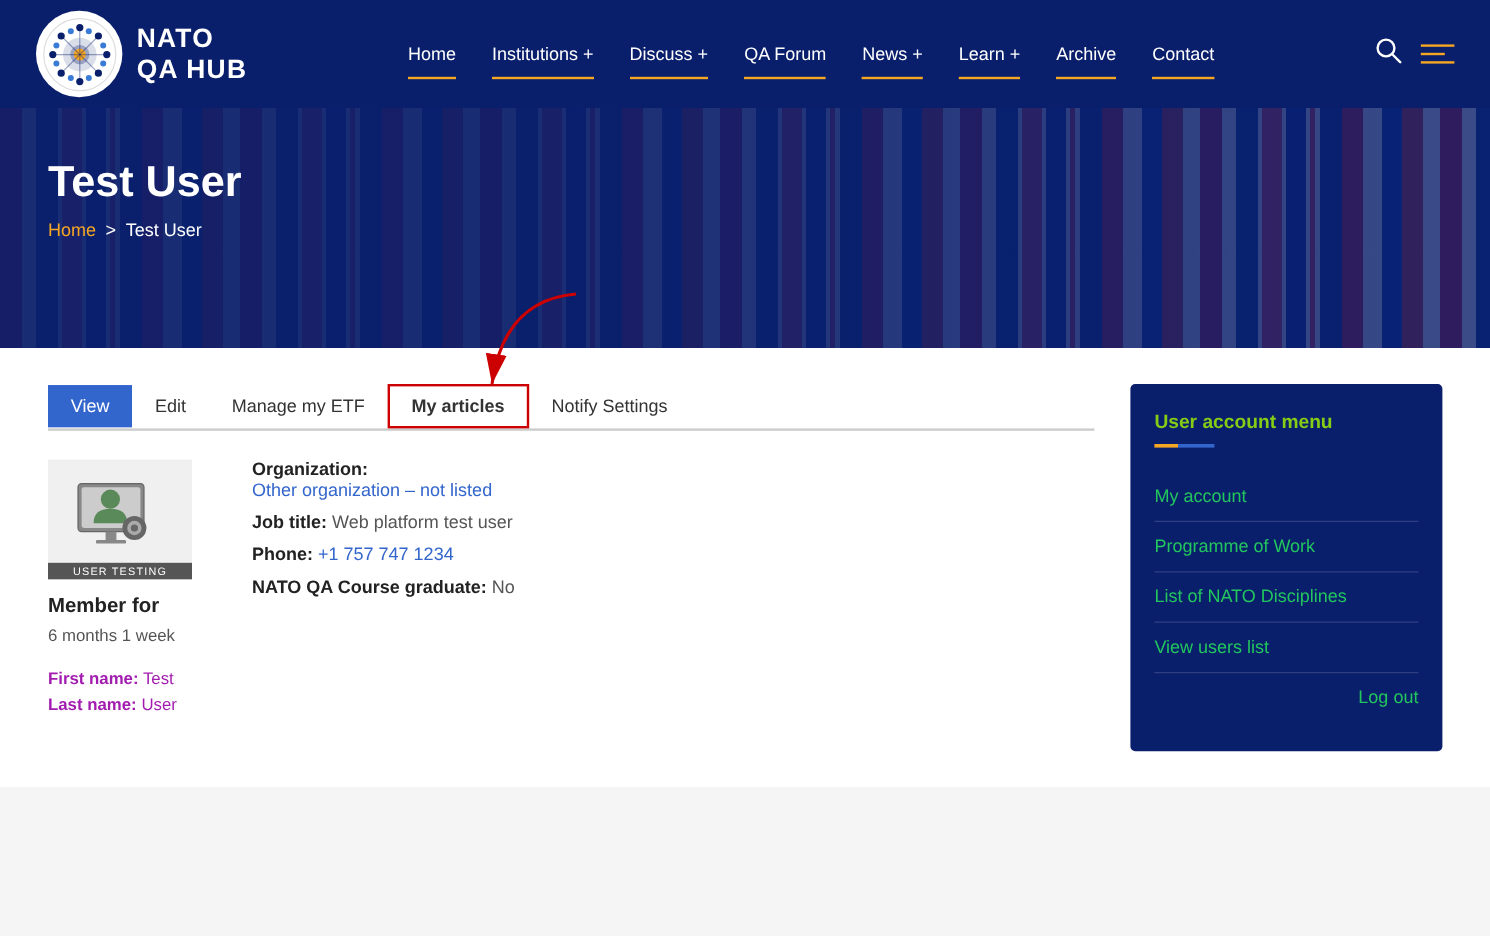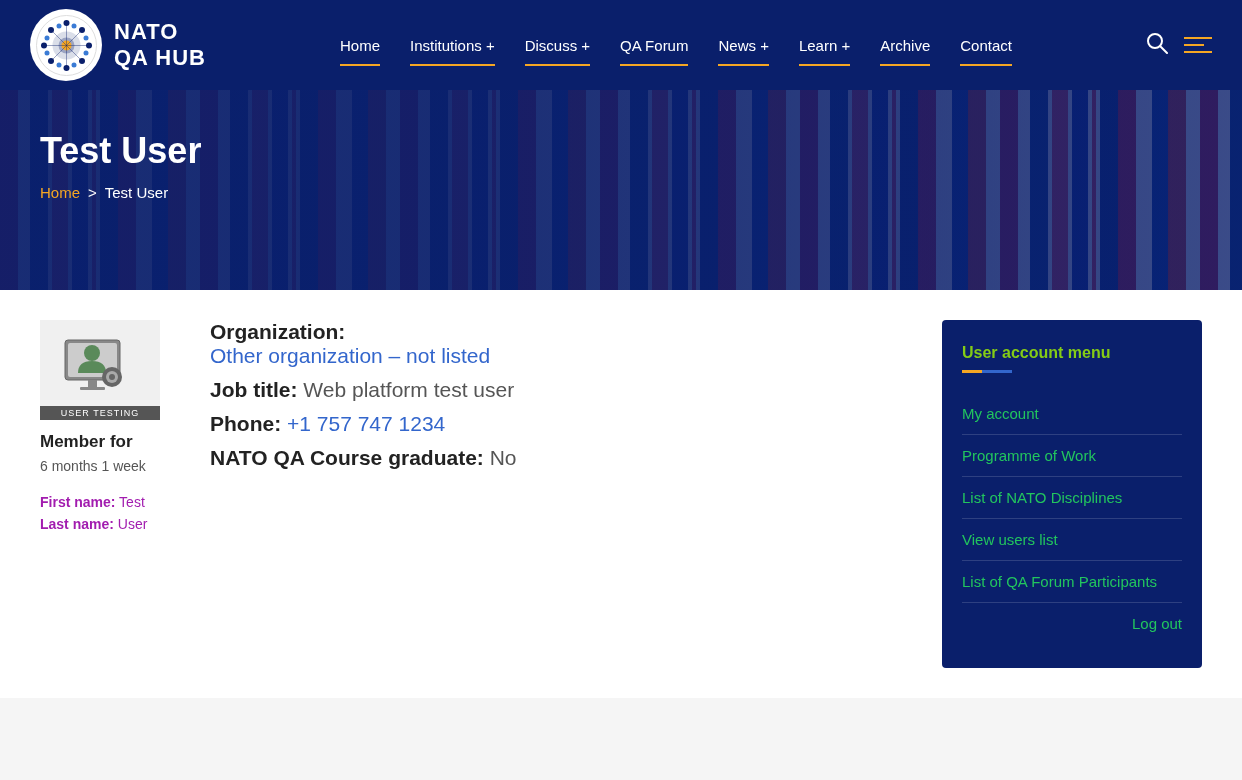--- a/index.html
+++ b/index.html
@@ -256,21 +256,21 @@
       color: #a21caf;
     }
     .profile-field strong { font-weight: 700; }
     .profile-field span { font-weight: 400; }
 
     .profile-right {
       flex: 1;
     }
     .field-row {
       margin-bottom: 10px;
-      font-size: 21px;
+      font-size: 15px;
       color: #222;
     }
     .field-row strong { font-weight: 700; }
     .field-value { color: #555; }
     .field-link { color: #3366cc; text-decoration: none; cursor: pointer; }
 
     
     .sidebar {
       width: 260px;
       flex-shrink: 0;
@@ -383,20 +383,39 @@
       <span class="breadcrumb-home">Home</span>
       <span class="breadcrumb-sep">&gt;</span>
       <span class="breadcrumb-current">Test User</span>
     </div>
   </div>
 </div>
 
 <div class="main">
   <div class="content-area">
 
+    <div class="annotation-wrapper">
+
+      <svg class="red-arrow" width="120" height="90" viewBox="0 0 120 90">
+        <defs>
+          <marker id="arrowhead" markerWidth="10" markerHeight="7" refX="10" refY="3.5" orient="auto">
+            <polygon points="0 0, 10 3.5, 0 7" fill="#cc0000"></polygon>
+          </marker>
+        </defs>
+        <path d="M 100 5 Q 40 10 30 80" stroke="#cc0000" stroke-width="2.5" fill="none" marker-end="url(#arrowhead)"></path>
+      </svg>
+
+      <div class="tabs">
+        <button class="tab active">View</button>
+        <button class="tab">Edit</button>
+        <button class="tab">Manage my ETF</button>
+        <button class="tab highlighted">My articles</button>
+        <button class="tab">Notify Settings</button>
+      </div>
+    </div>
 
     <div class="profile-section">
       <div class="profile-left">
         <div class="avatar-container">
 
           <svg width="80" height="70" viewBox="0 0 80 70" xmlns="http://www.w3.org/2000/svg">
 
             <rect x="5" y="5" width="55" height="40" rx="3" fill="#888" stroke="#666" stroke-width="1"></rect>
             <rect x="8" y="8" width="49" height="34" rx="2" fill="#ccc"></rect>
 
@@ -448,17 +467,16 @@
   </div>
 
   <aside class="sidebar">
     <div class="sidebar-menu">
       <div class="sidebar-title">User account menu</div>
       <div class="sidebar-underline"></div>
       <a class="sidebar-link">My account</a>
       <a class="sidebar-link">Programme of Work</a>
       <a class="sidebar-link">List of NATO Disciplines</a>
       <a class="sidebar-link">View users list</a>
-      <a class="sidebar-link">List of QA Forum Participants</a>
       <a class="sidebar-link">Log out</a>
     </div>
   </aside>
 </div>
 
 </body></html>

